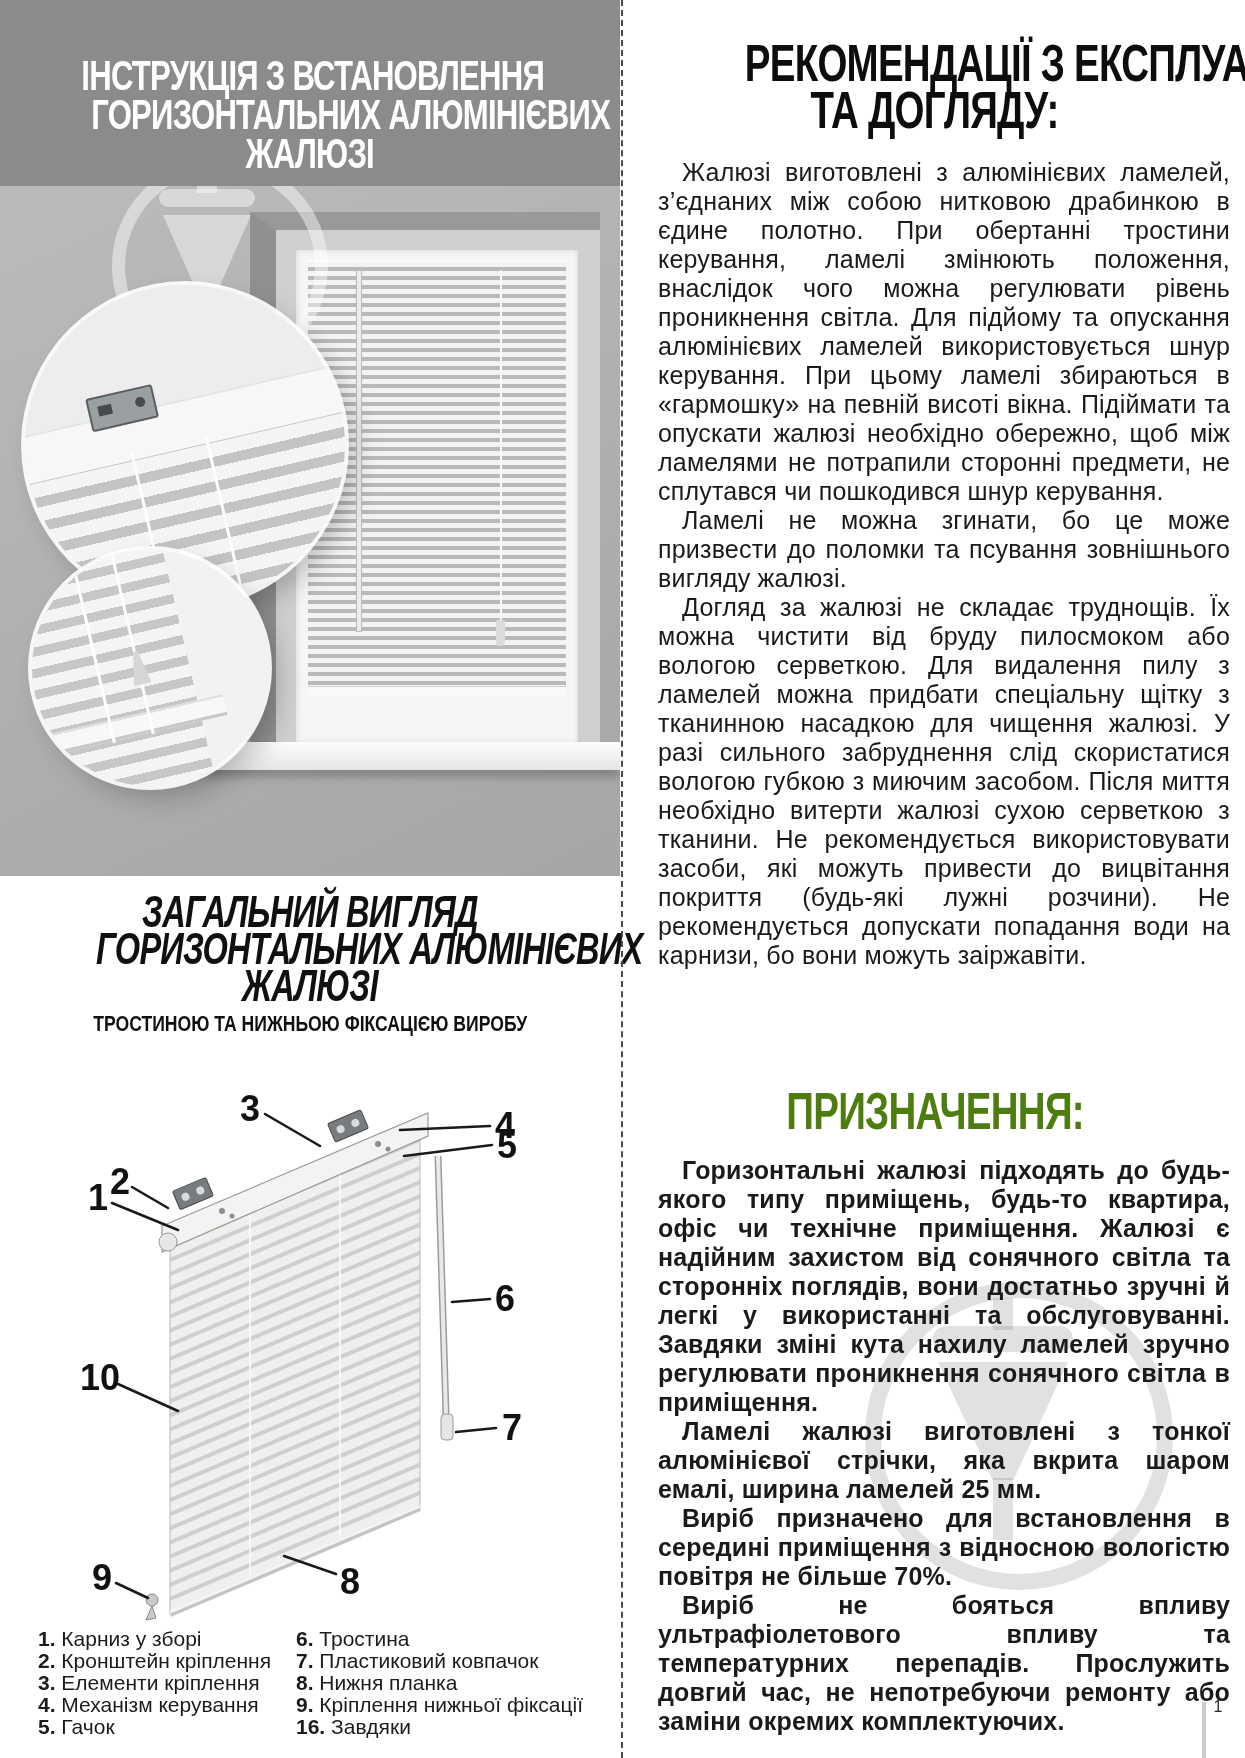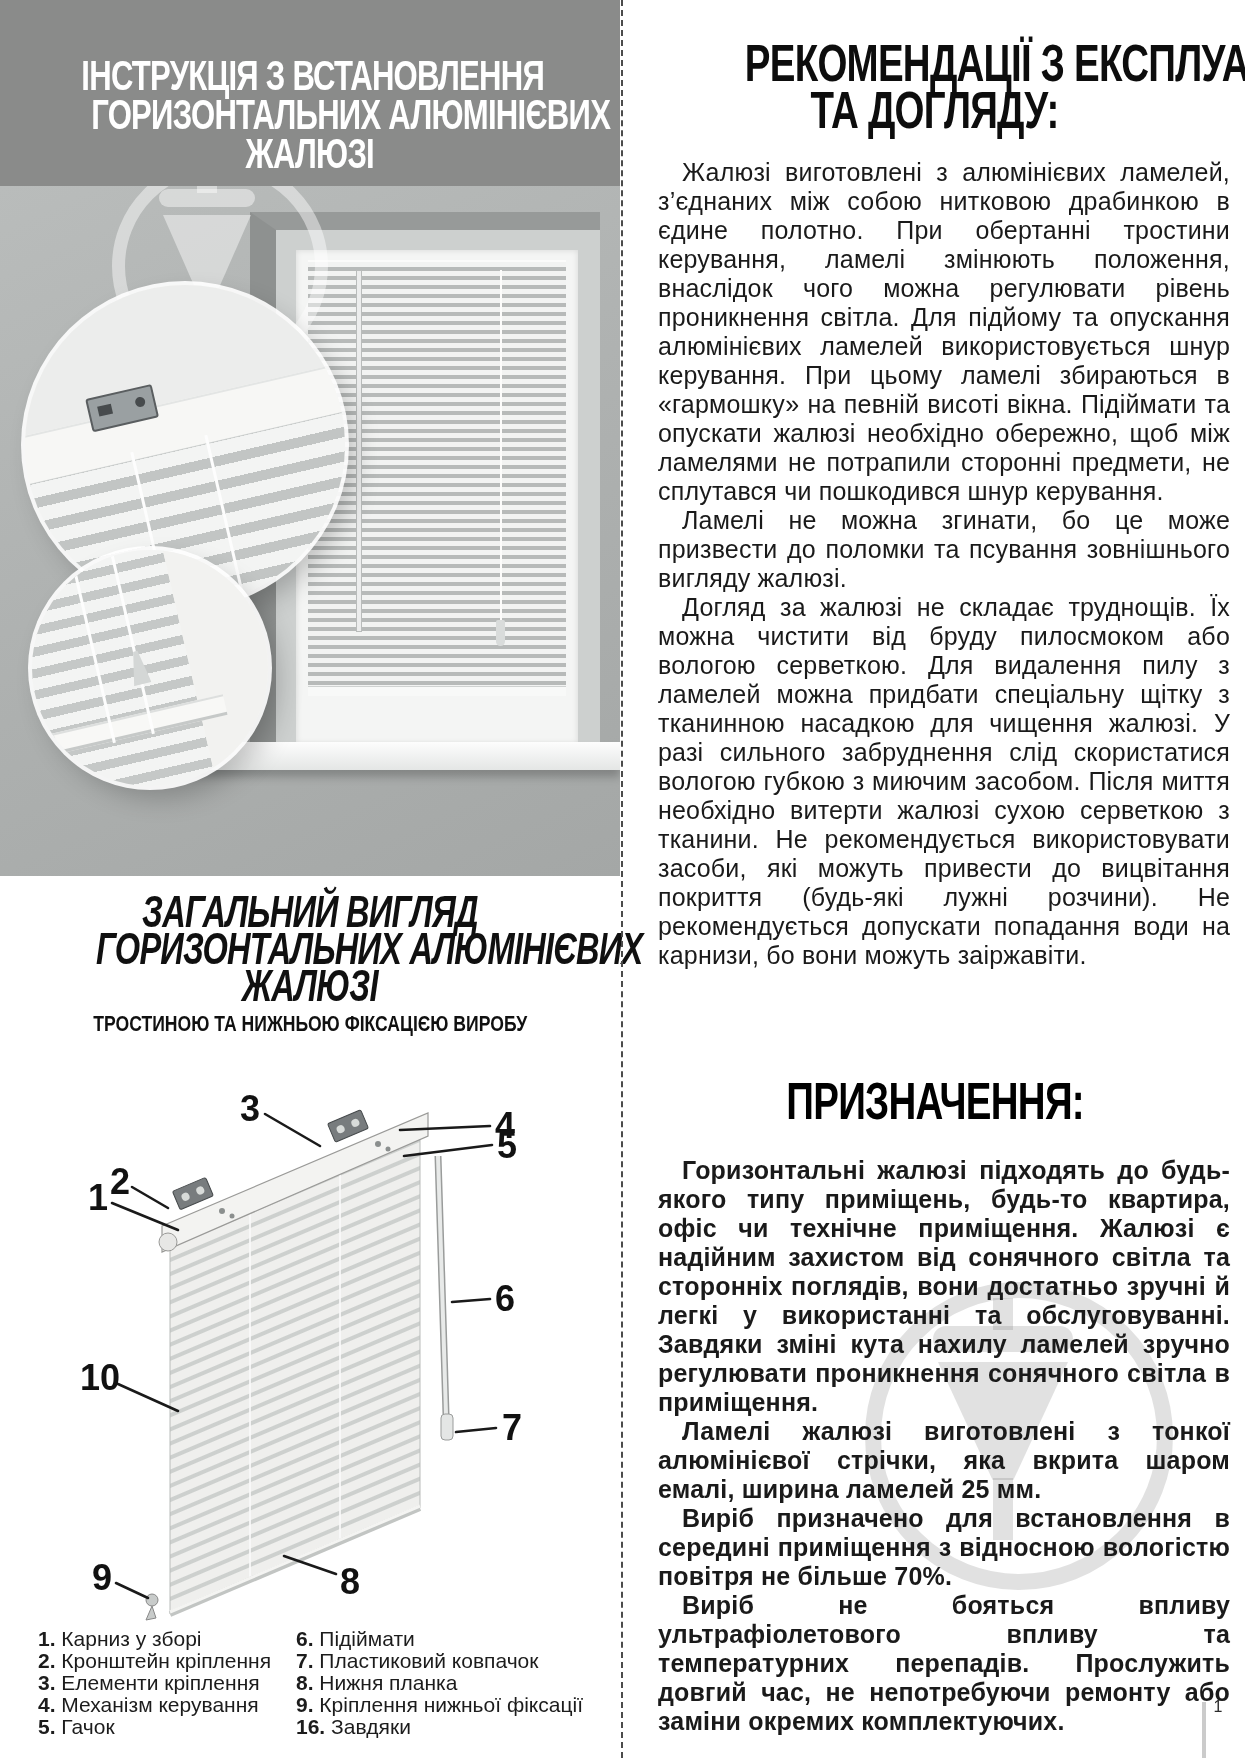--- a/index.html
+++ b/index.html
@@ -90,21 +90,21 @@
 
   
   .rcol{left:640px;top:0;width:605px;height:1758px;}
   .care-title{position:absolute;left:0;top:40px;width:590px;text-align:center;z-index:1;}
   .care-title .line{font-size:52px;line-height:47px;color:#0d0d0d;}
   .body-text{position:absolute;left:18px;width:572px;text-align:justify;
              font-size:25px;line-height:29px;letter-spacing:.2px;z-index:1;color:#1a1a1a;}
   .body-text p{margin:0;text-indent:24px;}
   .care-body{top:158px;}
   .purpose-title{position:absolute;left:0;top:1078px;width:590px;text-align:center;z-index:1;}
-  .purpose-title .line{font-size:52px;line-height:47px;color:#000000;}
+  .purpose-title .line{font-size:52px;line-height:47px;color:#4d7c0f;margin-top:10px;}
   .purpose-body{top:1156px;font-weight:bold;}
 
   
   .wm2{position:absolute;left:225px;top:1282px;width:276px;height:276px;border-radius:50%;
        border:16px solid rgba(120,120,120,.22);z-index:0;}
   .wm2 .part{position:absolute;background:rgba(120,120,120,.22);}
 
   
   .edge-bar{left:1202px;top:1702px;width:4px;height:56px;background:#cbcbcb;}
   .page-num{left:1208px;top:1698px;width:20px;text-align:center;font-size:16px;color:#2b2b2b;}
@@ -238,21 +238,21 @@
 
   <div class="abs legend">
     <div class="col c1">
       <div class="item"><span class="num">1.</span> <span>Карниз у зборі</span></div>
       <div class="item"><span class="num">2.</span> <span>Кронштейн кріплення</span></div>
       <div class="item"><span class="num">3.</span> <span>Елементи кріплення</span></div>
       <div class="item"><span class="num">4.</span> <span>Механізм керування</span></div>
       <div class="item"><span class="num">5.</span> <span>Гачок</span></div>
     </div>
     <div class="col c2">
-      <div class="item"><span class="num">6.</span> <span>Підіймати</span></div>
+      <div class="item"><span class="num">6.</span> <span>Тростина</span></div>
       <div class="item"><span class="num">7.</span> <span>Пластиковий ковпачок</span></div>
       <div class="item"><span class="num">8.</span> <span>Нижня планка</span></div>
       <div class="item"><span class="num">9.</span> <span>Кріплення нижньої фіксації</span></div>
       <div class="item"><span class="num">16.</span> <span>Завдяки</span></div>
     </div>
   </div>
 
   <div class="abs divider"></div>
 
   <div class="abs rcol">

